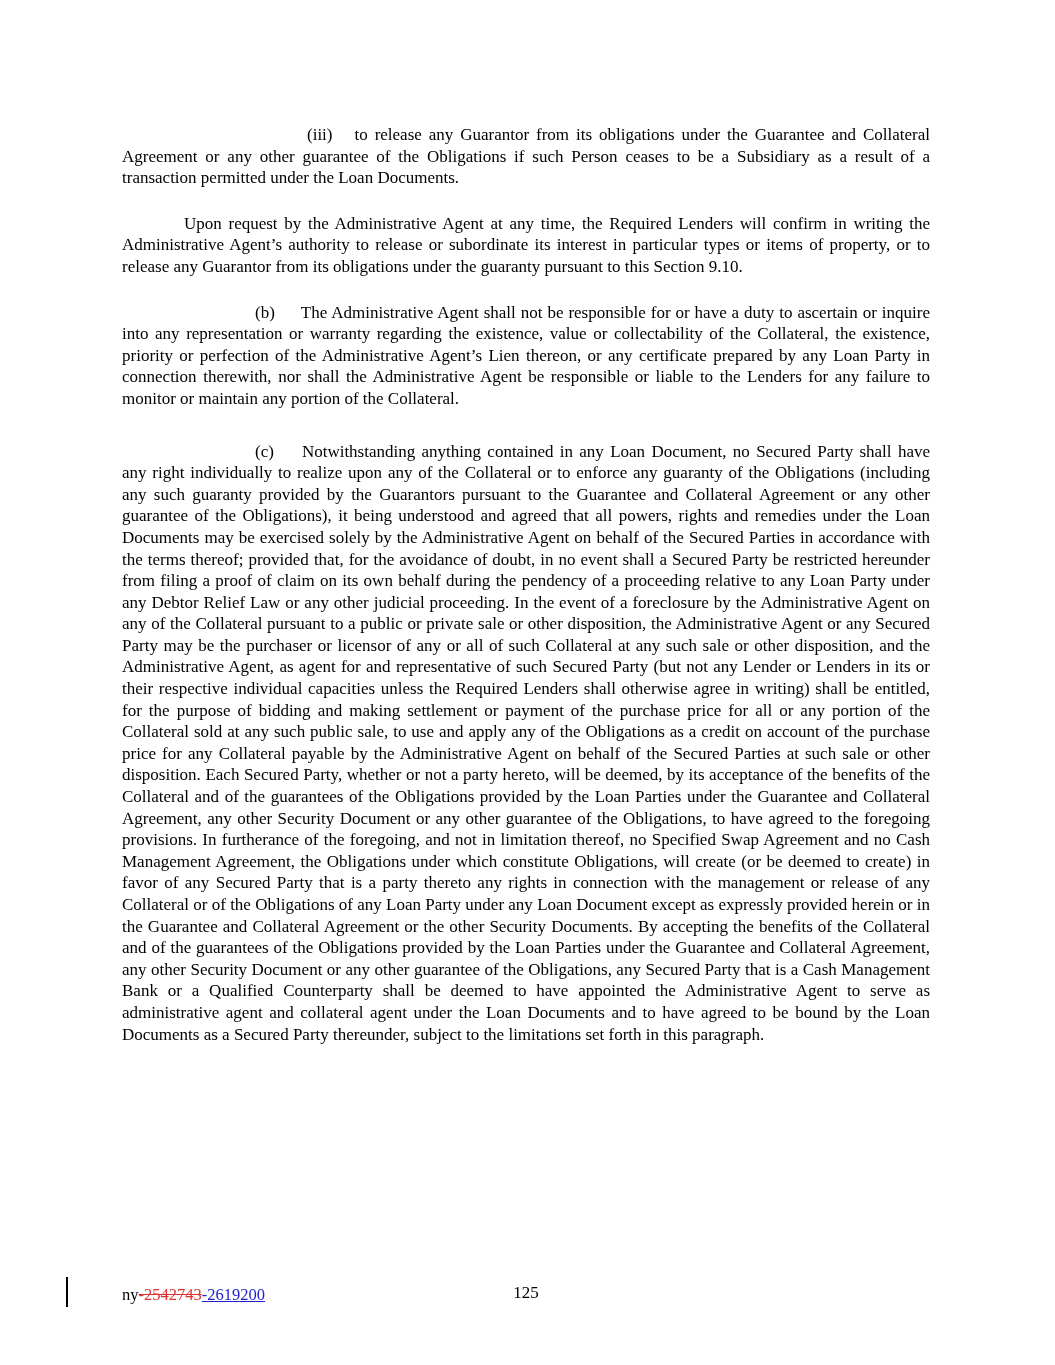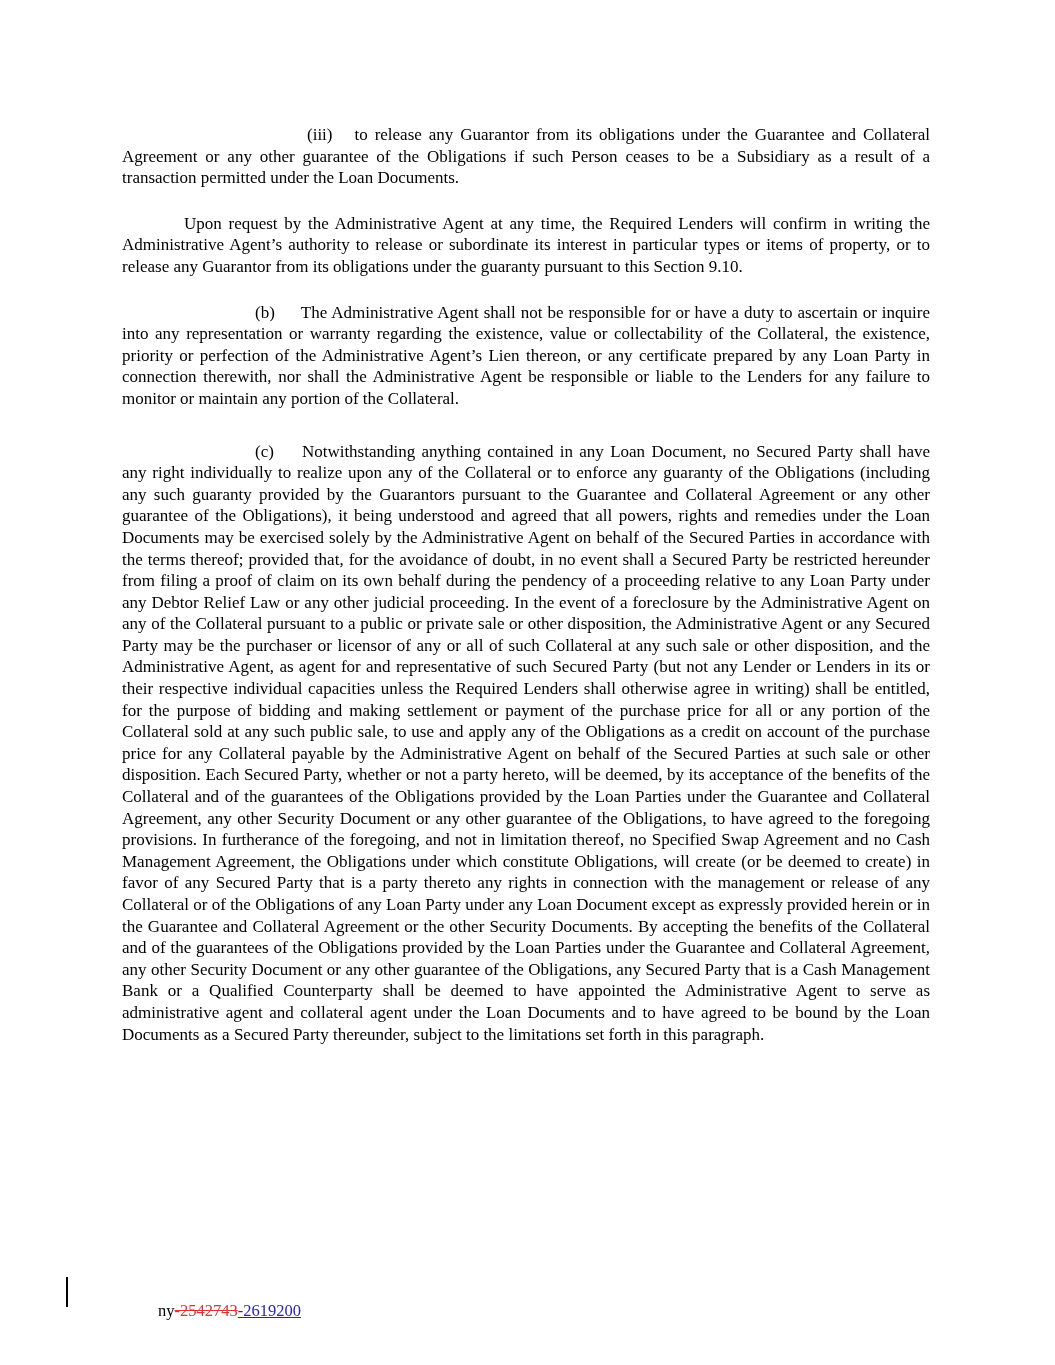--- a/index.html
+++ b/index.html
@@ -47,23 +47,22 @@
     position: absolute;
     left: 66px;
     top: -6px;
     width: 2px;
     height: 30px;
     background: #000000;
   }
   .doc-id {
     position: absolute;
     left: 122px;
-    top: 18px;
+    top: 2px;
     white-space: nowrap;
-    margin-left: 36px;
   }
   .doc-id .deleted {
     color: var(--deleted-red, #dd3333);
     text-decoration: line-through;
   }
   .doc-id .inserted {
     color: var(--inserted-blue, #2222cc);
     text-decoration: underline;
   }
   .page-number {
@@ -83,15 +82,16 @@
   <div class="content">
       <p class="para"><span class="tab" style="width: 185px;"></span><span>(iii)</span><span class="tab" style="width: 22px;"></span><span>to release any Guarantor from its obligations under the Guarantee and Collateral Agreement or any other guarantee of the Obligations if such Person ceases to be a Subsidiary as a result of a transaction permitted under the Loan Documents.</span></p>
       <p class="para"><span class="tab" style="width: 62px;"></span><span>Upon request by the Administrative Agent at any time, the Required Lenders will confirm in writing the Administrative Agent’s authority to release or subordinate its interest in particular types or items of property, or to release any Guarantor from its obligations under the guaranty pursuant to this </span><span class="u">Section 9.10</span><span>.</span></p>
       <p class="para"><span class="tab" style="width: 133px;"></span><span>(b)</span><span class="tab" style="width: 26px;"></span><span>The Administrative Agent shall not be responsible for or have a duty to ascertain or inquire into any representation or warranty regarding the existence, value or collectability of the Collateral, the existence, priority or perfection of the Administrative Agent’s Lien thereon, or any certificate prepared by any Loan Party in connection therewith, nor shall the Administrative Agent be responsible or liable to the Lenders for any failure to monitor or maintain any portion of the Collateral.</span></p>
       <p class="para"><span class="tab" style="width: 133px;"></span><span>(c)</span><span class="tab" style="width: 28px;"></span><span>Notwithstanding anything contained in any Loan Document, no Secured Party shall have any right individually to realize upon any of the Collateral or to enforce any guaranty of the Obligations (including any such guaranty provided by the Guarantors pursuant to the Guarantee and Collateral Agreement or any other guarantee of the Obligations), it being understood and agreed that all powers, rights and remedies under the Loan Documents may be exercised solely by the Administrative Agent on behalf of the Secured Parties in accordance with the terms thereof; </span><span class="u">provided</span><span> that, for the avoidance of doubt, in no event shall a Secured Party be restricted hereunder from filing a proof of claim on its own behalf during the pendency of a proceeding relative to any Loan Party under any Debtor Relief Law or any other judicial proceeding.  In the event of a foreclosure by the Administrative Agent on any of the Collateral pursuant to a public or private sale or other disposition, the Administrative Agent or any Secured Party may be the purchaser or licensor of any or all of such Collateral at any such sale or other disposition, and the Administrative Agent, as agent for and representative of such Secured Party (but not any Lender or Lenders in its or their respective individual capacities unless the Required Lenders shall otherwise agree in writing) shall be entitled, for the purpose of bidding and making settlement or payment of the purchase price for all or any portion of the Collateral sold at any such public sale, to use and apply any of the Obligations as a credit on account of the purchase price for any Collateral payable by the Administrative Agent on behalf of the Secured Parties at such sale or other disposition.  Each Secured Party, whether or not a party hereto, will be deemed, by its acceptance of the benefits of the Collateral and of the guarantees of the Obligations provided by the Loan Parties under the Guarantee and Collateral Agreement, any other Security Document  or any other guarantee of the Obligations, to have agreed to the foregoing provisions.  In furtherance of the foregoing, and not in limitation thereof, no Specified Swap Agreement and no Cash Management Agreement, the Obligations under which constitute Obligations, will create (or be deemed to create) in favor of any Secured Party that is a party thereto any rights in connection with the management or release of any Collateral or of the Obligations of any Loan Party under any Loan Document except as expressly provided herein or in the Guarantee and Collateral Agreement or the other Security Documents.  By accepting the benefits of the Collateral and of the guarantees of the Obligations provided by the Loan Parties under the Guarantee and Collateral Agreement, any other Security Document or any other guarantee of the Obligations, any Secured Party that is a Cash Management Bank or a Qualified Counterparty shall be deemed to have appointed the Administrative Agent to serve as administrative agent and collateral agent under the Loan Documents and to have agreed to be bound by the Loan Documents as a Secured Party thereunder, subject to the limitations set forth in this paragraph.</span></p>
     </div>
 
   <div class="footer">
     <div class="change-bar"></div>
     <div class="doc-id"><span>ny</span><span class="deleted">-2542743</span><span class="inserted">-2619200</span></div>
+    <div class="page-number">125</div>
   </div>
 
 </div>
 
 </body></html>

